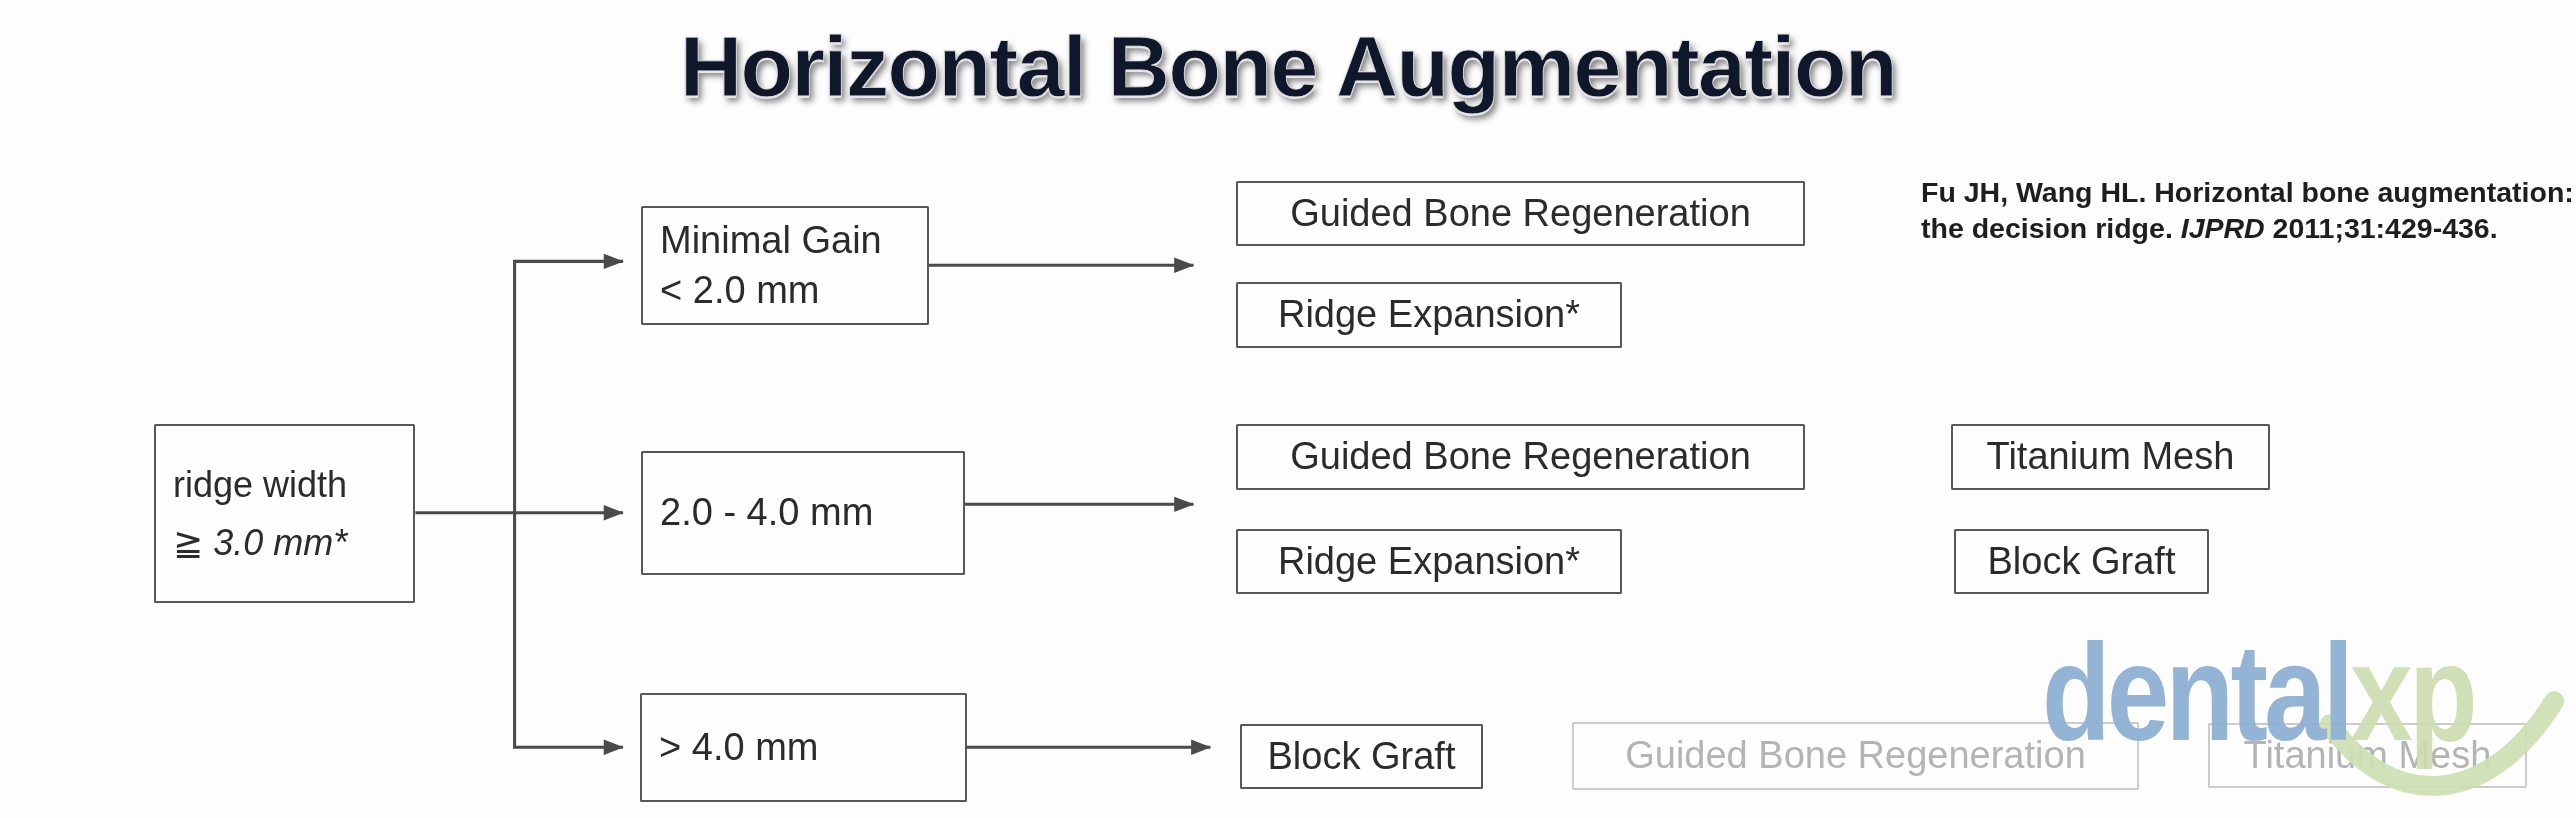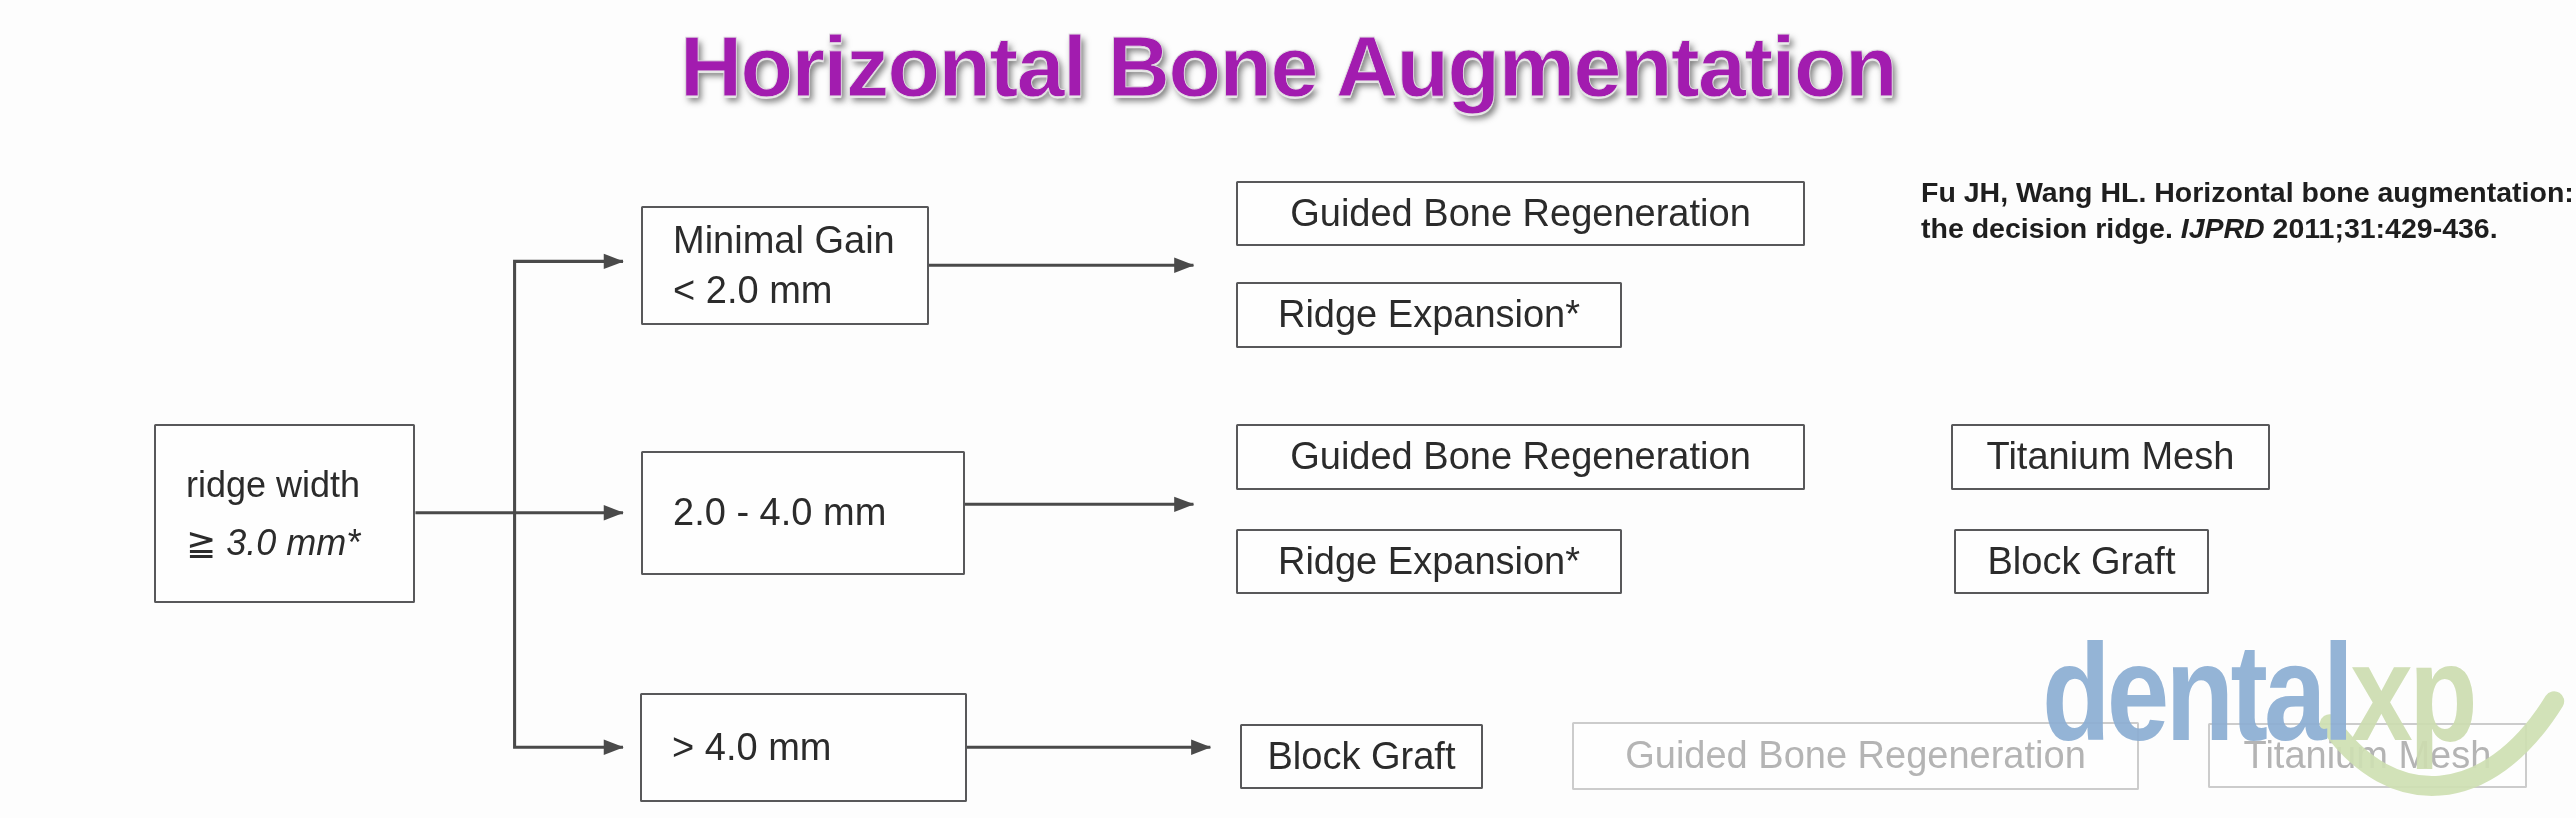--- a/index.html
+++ b/index.html
@@ -6,40 +6,40 @@
   .stage{
     position:relative;width:2576px;height:818px;overflow:hidden;
     background:#fdfdfd;
     font-family:"Liberation Sans","DejaVu Sans",sans-serif;
     color:#2b2b2b;
   }
   .title{
     position:absolute;left:0;right:0;top:17px;margin:0;
     text-align:center;
     font-size:86px;font-weight:bold;letter-spacing:-1.5px;
-    color:#a21caf;
+    color:#0f172a;
     -webkit-text-stroke:0.8px #e3e3e3;
     text-shadow:0 1.5px 0.8px #ececec, 3.1px 5.4px 6.2px rgba(105,105,105,0.85);
     white-space:nowrap;
   }
   .citation{
     position:absolute;left:1921px;top:174px;width:661px;
     font-size:28.5px;font-weight:700;line-height:1.28;color:#1e1e1e;
   }
   .cit-line{display:block;white-space:nowrap;}
   .journal{font-style:italic;font-weight:700;}
   .connectors{position:absolute;left:0;top:0;z-index:1;}
   .node{
     position:absolute;box-sizing:border-box;z-index:2;
     background:#fefefe;border:2.3px solid #58585a;border-radius:1.5px;
     display:flex;flex-direction:column;justify-content:center;
     font-size:38px;line-height:1.3;
   }
   .node .ln{display:block;white-space:nowrap;}
-  .node.left-pad{padding-left:30px;align-items:flex-start;}
+  .node.left-pad{padding-left:17px;align-items:flex-start;}
   .node.centered{align-items:center;text-align:center;}
   .node.root{font-size:36px;line-height:1.6;}
   .node.outcome{font-size:38px;text-align:right;}
   .node.faded{border-color:#cccccc;color:#b4b4b4;}
   .italic{font-style:italic;}
   .watermark{
     position:absolute;left:0;top:0;width:2300px;height:818px;
     z-index:3;pointer-events:none;opacity:0.92;
   }
   .wm-text{

